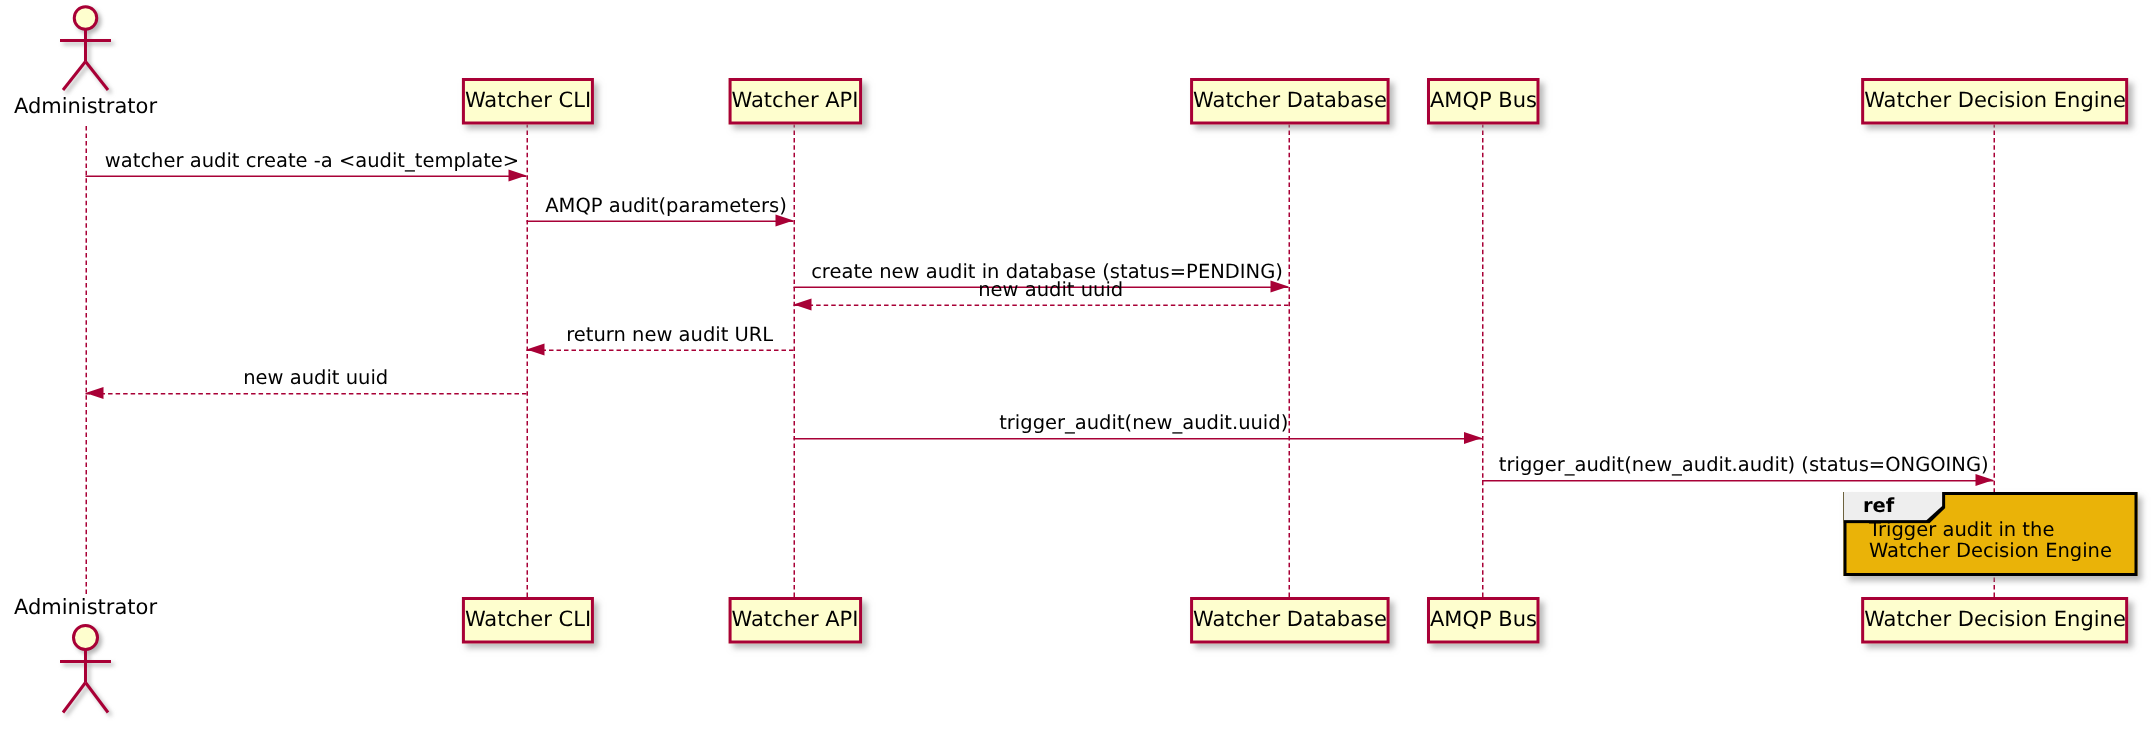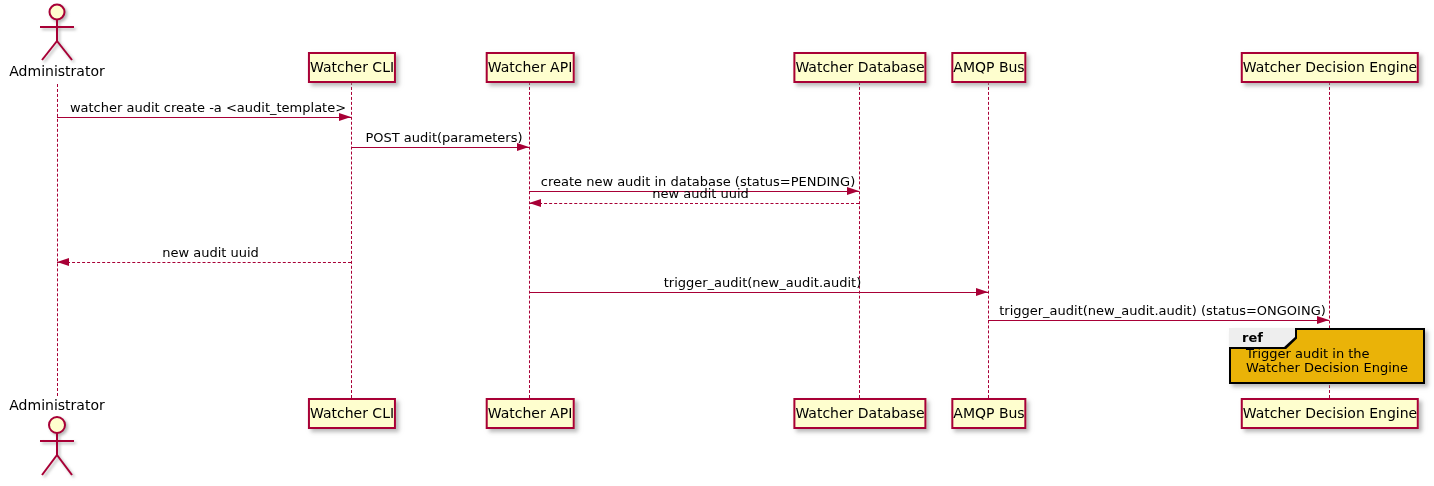--- a/index.html
+++ b/index.html
@@ -91,50 +91,56 @@
   <div class="pbox" style="left:1330px;top:52px">Watcher Decision Engine</div>
 
   <div class="msg right solid" style="left:57px;top:100px;width:294px">
     <div class="msg-label">watcher audit create -a &lt;audit_template&gt;</div>
     <div class="msg-line">
         <div class="arrowhead"></div>
       </div>
   </div>
 
   <div class="msg right solid" style="left:351px;top:130px;width:178px">
-    <div class="msg-label">POST audit(parameters)</div>
+    <div class="msg-label">AMQP audit(parameters)</div>
     <div class="msg-line">
         <div class="arrowhead"></div>
       </div>
   </div>
 
   <div class="msg right solid" style="left:529px;top:174px;width:330px">
     <div class="msg-label">create new audit in database (status=PENDING)</div>
     <div class="msg-line">
         <div class="arrowhead"></div>
       </div>
   </div>
 
   <div class="msg left dashed" style="left:529px;top:186px;width:330px">
     <div class="msg-label">new audit uuid</div>
     <div class="msg-line">
         <div class="arrowhead"></div>
       </div>
   </div>
 
+  <div class="msg left dashed" style="left:351px;top:216px;width:178px">
+    <div class="msg-label">return new audit URL</div>
+    <div class="msg-line">
+        <div class="arrowhead"></div>
+      </div>
+  </div>
 
   <div class="msg left dashed" style="left:57px;top:245px;width:294px">
     <div class="msg-label">new audit uuid</div>
     <div class="msg-line">
         <div class="arrowhead"></div>
       </div>
   </div>
 
   <div class="msg right solid" style="left:529px;top:275px;width:459px">
-    <div class="msg-label">trigger_audit(new_audit.audit)</div>
+    <div class="msg-label">trigger_audit(new_audit.uuid)</div>
     <div class="msg-line">
         <div class="arrowhead"></div>
       </div>
   </div>
 
   <div class="msg right solid" style="left:988px;top:303px;width:341px">
     <div class="msg-label">trigger_audit(new_audit.audit) (status=ONGOING)</div>
     <div class="msg-line">
         <div class="arrowhead"></div>
       </div>

